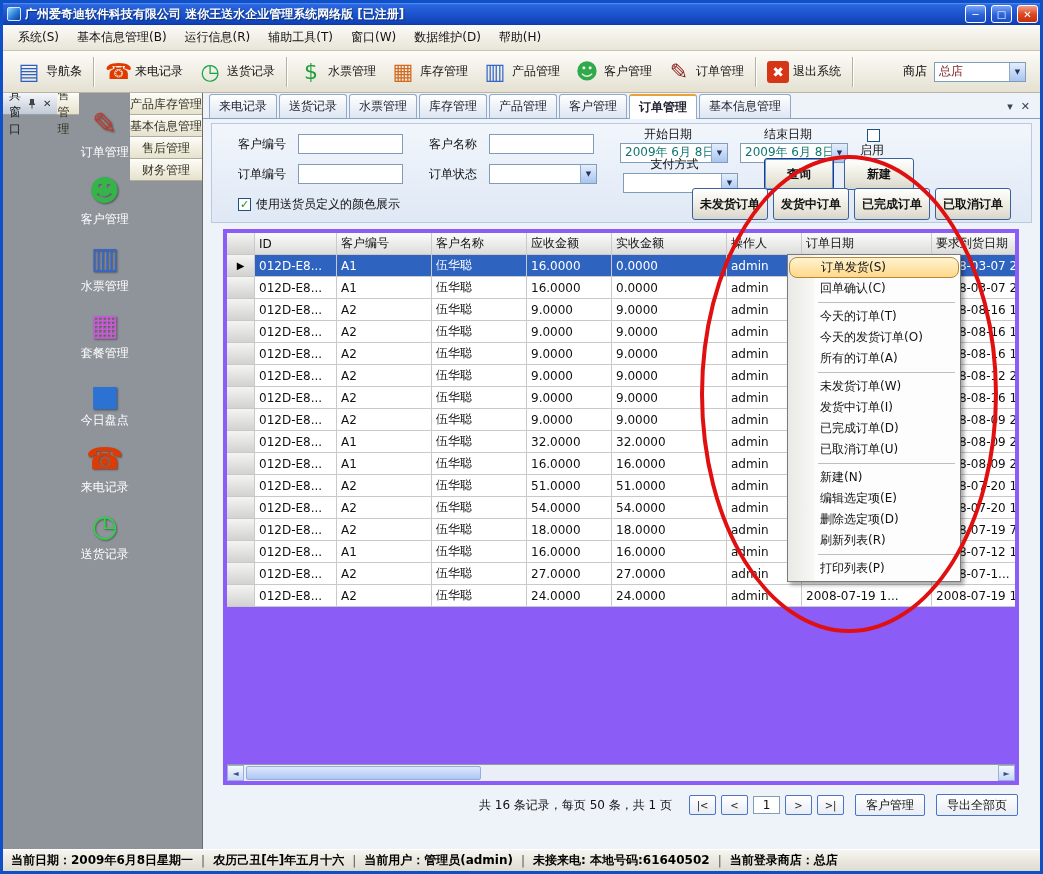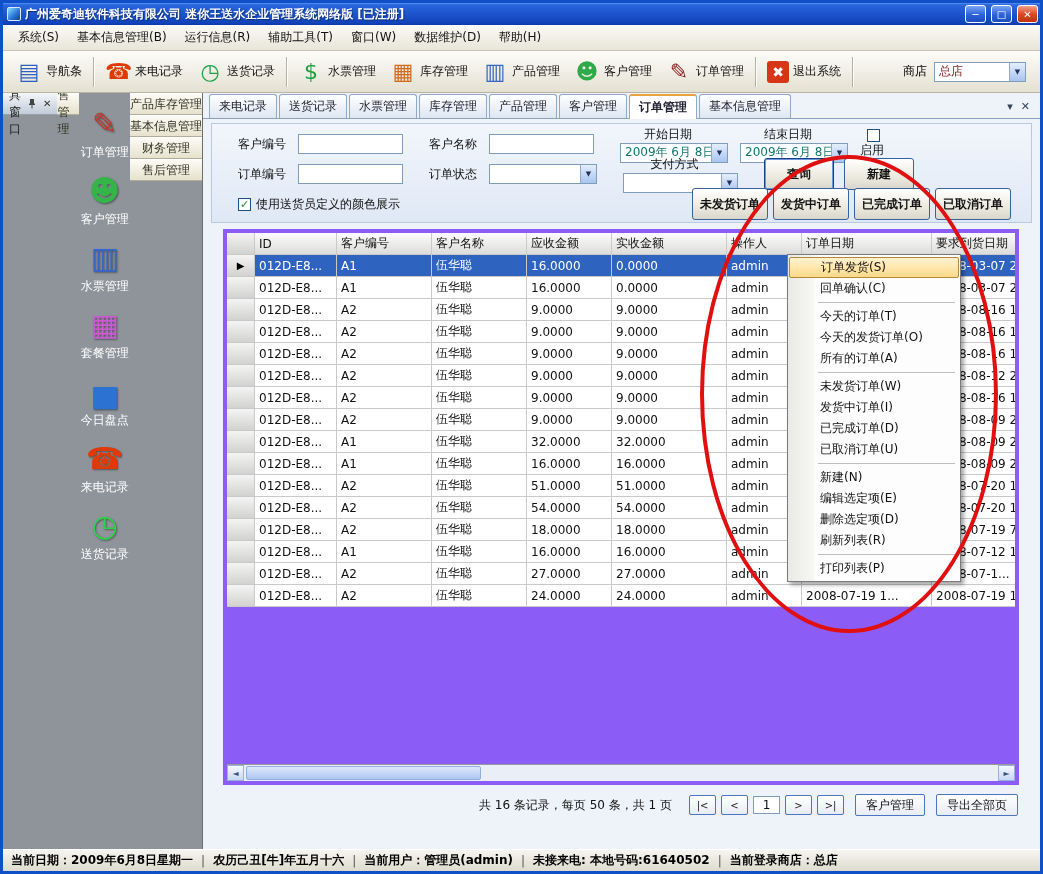--- a/index.html
+++ b/index.html
@@ -73,21 +73,21 @@
   .pg-text{margin-right:12px;}
   .pg-btn{width:27px;height:20px;border:1px solid #4a74c4;background:linear-gradient(180deg,#fff,#e8ecf4);font-size:10px;border-radius:2px;color:#222;}
   .pg-page{width:27px;height:18px;border:1px solid #7f9db9;background:#fff;text-align:center;line-height:17px;font-size:12px;}
   .pg-export{height:22px;padding:0 10px;border:1px solid #4a74c4;background:linear-gradient(180deg,#fff,#e8ecf4);font-size:12px;border-radius:2px;margin-left:6px;color:#111;}
   
   .statusbar{height:22px;flex:0 0 22px;background:linear-gradient(180deg,#f6f5f0,#dedbce);border-top:1px solid #fff;display:flex;align-items:center;gap:8px;font-size:12px;font-weight:bold;padding:0 8px;color:#000;white-space:nowrap;overflow:hidden;}
   .sb-sep{color:#555;font-weight:normal;}
   
   .ctx-menu{position:absolute;left:784px;top:251px;width:174px;background:linear-gradient(90deg,#e9e9e6 0,#f7f7f3 26px,#fdfdfd 27px);border:1px solid #7a7a7a;box-shadow:3px 3px 4px rgba(0,0,0,.35);padding:2px 1px;z-index:40;}
   .ctx-item{height:21px;line-height:21px;font-size:12px;padding-left:31px;color:#111;white-space:nowrap;cursor:default;}
-  .ctx-item.sel{background:linear-gradient(180deg,#fff3cf,#ffd98a);border:1px solid #b5873a;line-height:19px;border-radius:2px;}
+  .ctx-item.sel{background:linear-gradient(180deg,#fff3cf,#ffd98a);border:1px solid #b5873a;line-height:19px;border-radius:8px;}
   .ctx-sep{border-top:1px solid #bfbfbf;margin:3px 4px 3px 29px;height:0;}
   
   .red-oval{position:absolute;left:697px;top:152px;width:298px;height:478px;border:4px solid #e01010;border-radius:50%;z-index:60;pointer-events:none;}
 </style>
 </head>
 <body>
 
 <div class="window">
 
   <div class="titlebar">
@@ -199,22 +199,22 @@
             <span class="side-label">来电记录</span>
           </div>
           <div class="side-item">
             <span class="side-icon" style="color: rgb(47, 210, 74);">◷</span>
             <span class="side-label">送货记录</span>
           </div>
         </div>
       <div id="sideBottom">
           <div class="side-section">产品库存管理</div>
           <div class="side-section">基本信息管理</div>
+          <div class="side-section">售后管理</div>
           <div class="side-section">财务管理</div>
-          <div class="side-section">售后管理</div>
         </div>
     </div>
 
     <div class="content">
 
       <div class="tabstrip" id="tabstrip">
           <span class="tab">来电记录</span>
           <span class="tab">送货记录</span>
           <span class="tab">水票管理</span>
           <span class="tab">库存管理</span>

